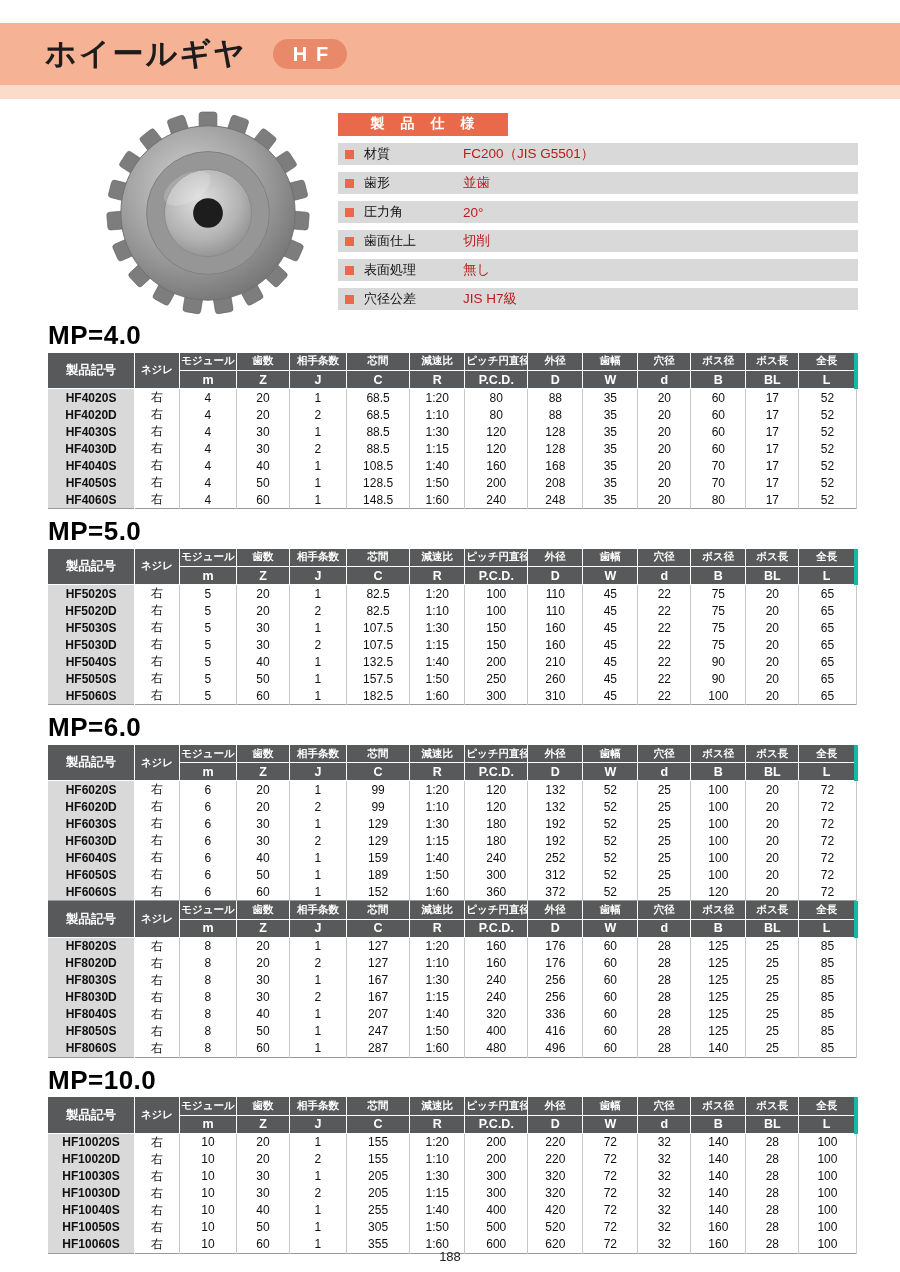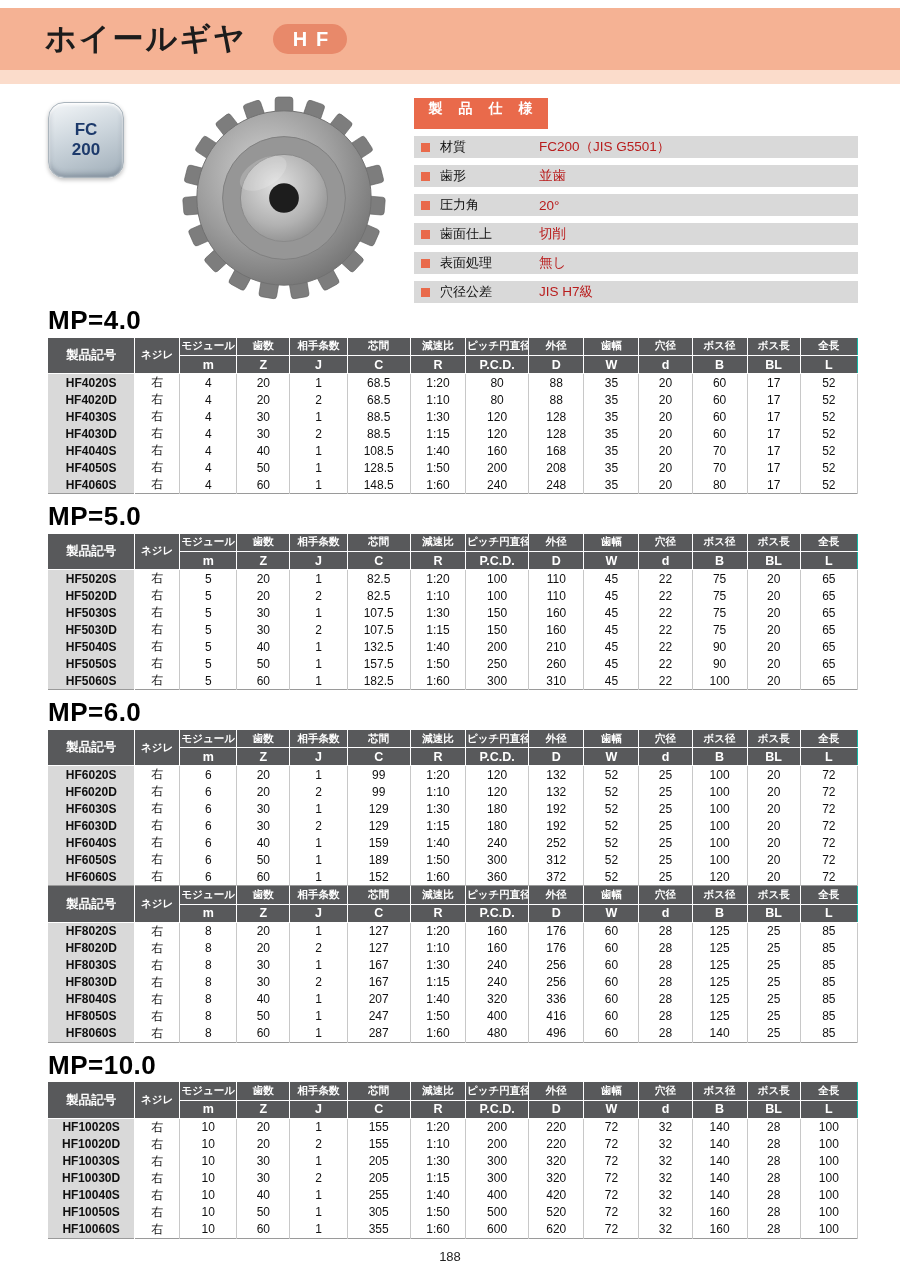--- a/index.html
+++ b/index.html
@@ -7,21 +7,21 @@
   body {
     height: 1272px;
     background: #ffffff;
     font-family: "Liberation Sans", "DejaVu Sans", sans-serif;
     position: relative;
     overflow: hidden;
   }
 
   
   .band {
-    margin-top: 8px;
+    margin-top: 23px;
     height: 62px;
     background: #f5b294;
     display: flex;
     align-items: center;
     padding-left: 45px;
   }
   .band h1 {
     font-size: 31px;
     font-weight: bold;
     color: #1c1c1c;
@@ -61,27 +61,27 @@
     font-weight: bold;
     font-size: 17px;
     color: #1d3a6b;
     line-height: 1.15;
     margin-top: 4px;
   }
   .gear-photo { width: 208px; margin-left: 56px; margin-top: -4px; }
 
   .spec-panel { flex: 1; margin-left: 26px; }
   .spec-title {
-    width: 134px;
+    width: 170px;
     background: #e96a4b;
     color: #fff;
     font-weight: bold;
     font-size: 14px;
     text-align: center;
-    padding: 2px 0 11px;
+    padding: 2px 0 3px;
     letter-spacing: 1px;
   }
   .spec-row {
     display: flex;
     align-items: center;
     background: #d9d9d9;
     height: 22px;
     margin-top: 7px;
     padding-left: 7px;
   }
@@ -113,21 +113,21 @@
     font-weight: bold;
     height: 18px;
     font-size: 10.5px;
     overflow: hidden;
     white-space: nowrap;
     padding: 0 1px;
     text-align: center;
   }
   table.spec thead th.th-code { font-size: 12.5px; }
   table.spec thead th.th-sym  { font-size: 12.5px; }
-  table.spec thead th:last-child { border-right: 1px solid #14b8a6; }
+  table.spec thead th:last-child { border-right: 4px solid #14b8a6; }
   table.spec tbody td {
     text-align: center;
     height: 16px;
     font-size: 12px;
     border-right: 1px solid #c8c8c8;
     color: #101010;
     overflow: hidden;
     white-space: nowrap;
     padding: 0 1px;
   }
@@ -151,24 +151,20 @@
 </head>
 <body>
 
 <header class="band">
   <h1>ホイールギヤ</h1>
   <span class="hf-pill">HF</span>
 </header>
 <div class="band-sub"></div>
 
 <section class="top-area">
-  <div class="fc-badge">
-    <div>FC</div>
-    <div>200</div>
-  </div>
 
   <div class="gear-photo">
     <svg viewBox="0 0 210 210" width="208" height="208">
       <defs>
         <radialGradient id="bodyGrad" cx="40%" cy="35%" r="75%">
           <stop offset="0%" stop-color="#d2d2d2"></stop>
           <stop offset="55%" stop-color="#9d9d9d"></stop>
           <stop offset="100%" stop-color="#6c6c6c"></stop>
         </radialGradient>
         <radialGradient id="hubGrad" cx="42%" cy="36%" r="75%">

